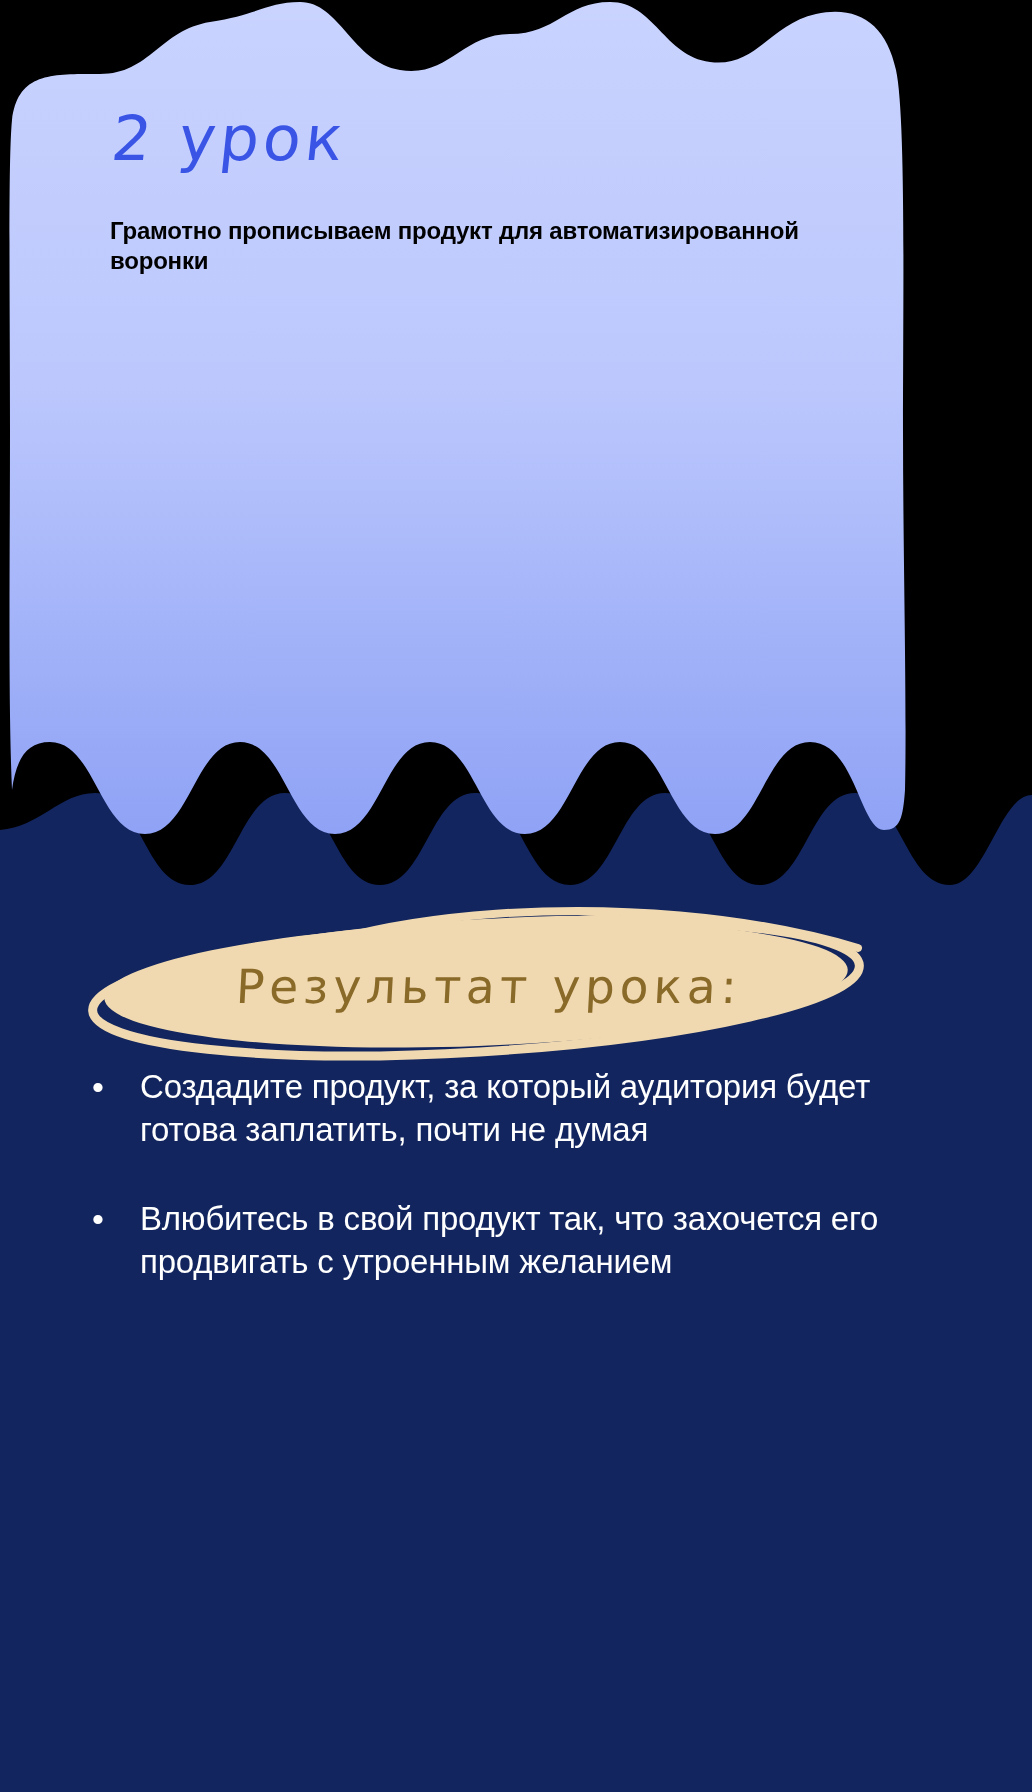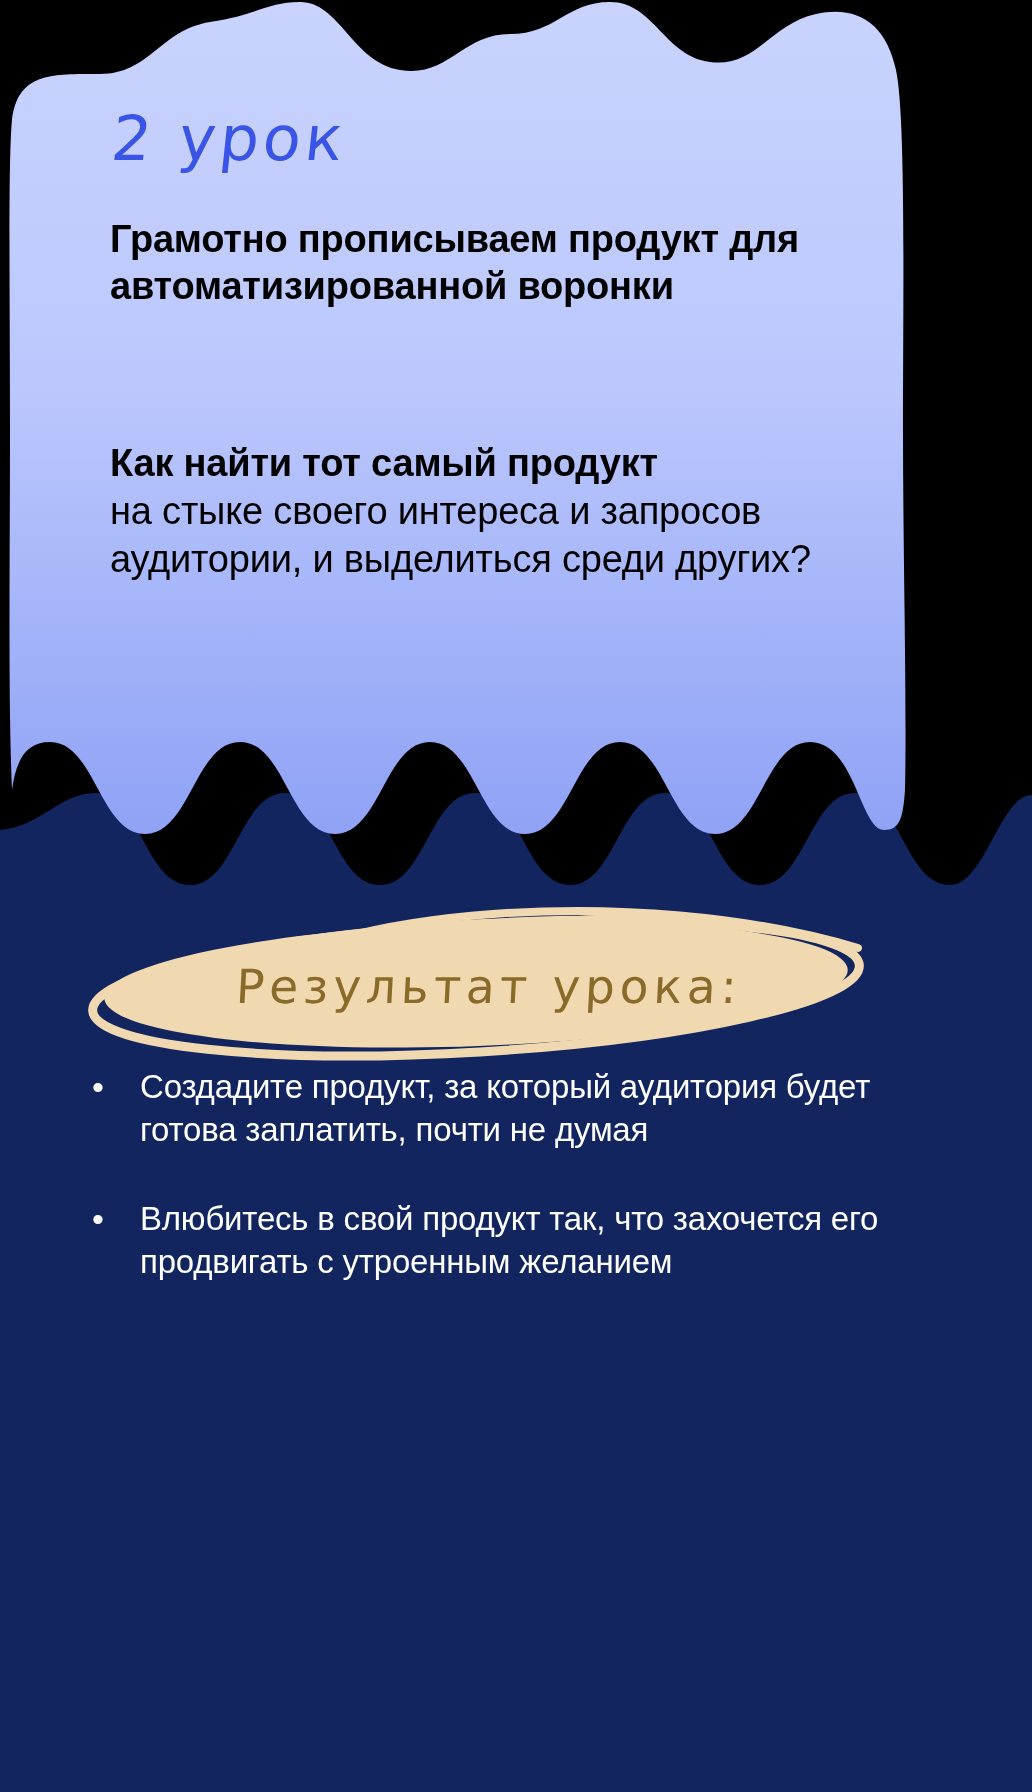--- a/index.html
+++ b/index.html
@@ -21,21 +21,21 @@
     position:absolute;left:112px;top:108px;
     font-family:"DejaVu Sans",sans-serif;
     font-size:62px;line-height:1;color:#3a55e6;
     letter-spacing:4px;
     transform:skewX(-6deg);
     font-weight:400;
   }
 
   .head-bold{
     position:absolute;left:110px;top:216px;width:740px;
-    font-size:38px;line-height:1.24;font-weight:700;color:#000000;
+    font-size:24px;line-height:1.24;font-weight:700;color:#000000;
     letter-spacing:-0.2px;
   }
 
   .q-block{
     position:absolute;left:110px;top:440px;width:760px;
     font-size:38px;line-height:1.26;color:#000000;letter-spacing:-0.2px;
   }
   .q-block .q-strong{font-weight:700;display:block;}
   .q-block .q-rest{font-weight:400;display:block;}
 
@@ -127,24 +127,20 @@
         C26,742 16,760 12,790
         C8,700 10,560 10,430
         C10,300 8,160 12,120 Z"></path>
     </svg>
   </div>
 
   <div class="lesson-num">2 урок</div>
 
   <div class="head-bold">Грамотно прописываем продукт для автоматизированной воронки</div>
 
-  <div class="q-block">
-    <span class="q-strong">Как найти тот самый продукт</span>
-    <span class="q-rest">на стыке своего интереса и запросов аудитории, и выделиться среди других?</span>
-  </div>
 
   <div class="result-wrap">
     <svg class="result-svg" viewBox="0 0 830 200">
 
       <ellipse cx="418" cy="122" rx="372" ry="62" fill="#f0d9b0" transform="rotate(-2.2 418 122)"></ellipse>
 
       <ellipse cx="418" cy="126" rx="384" ry="64" fill="none" stroke="#f0d9b0" stroke-width="9" stroke-linecap="round" transform="rotate(-3.4 418 126)"></ellipse>
 
       <path d="M180,124 C262,48 580,20 800,86" fill="none" stroke="#f0d9b0" stroke-width="8" stroke-linecap="round"></path>
       <path d="M210,135 C290,72 520,55 560,56" fill="none" stroke="#f0d9b0" stroke-width="7" stroke-linecap="round"></path>

